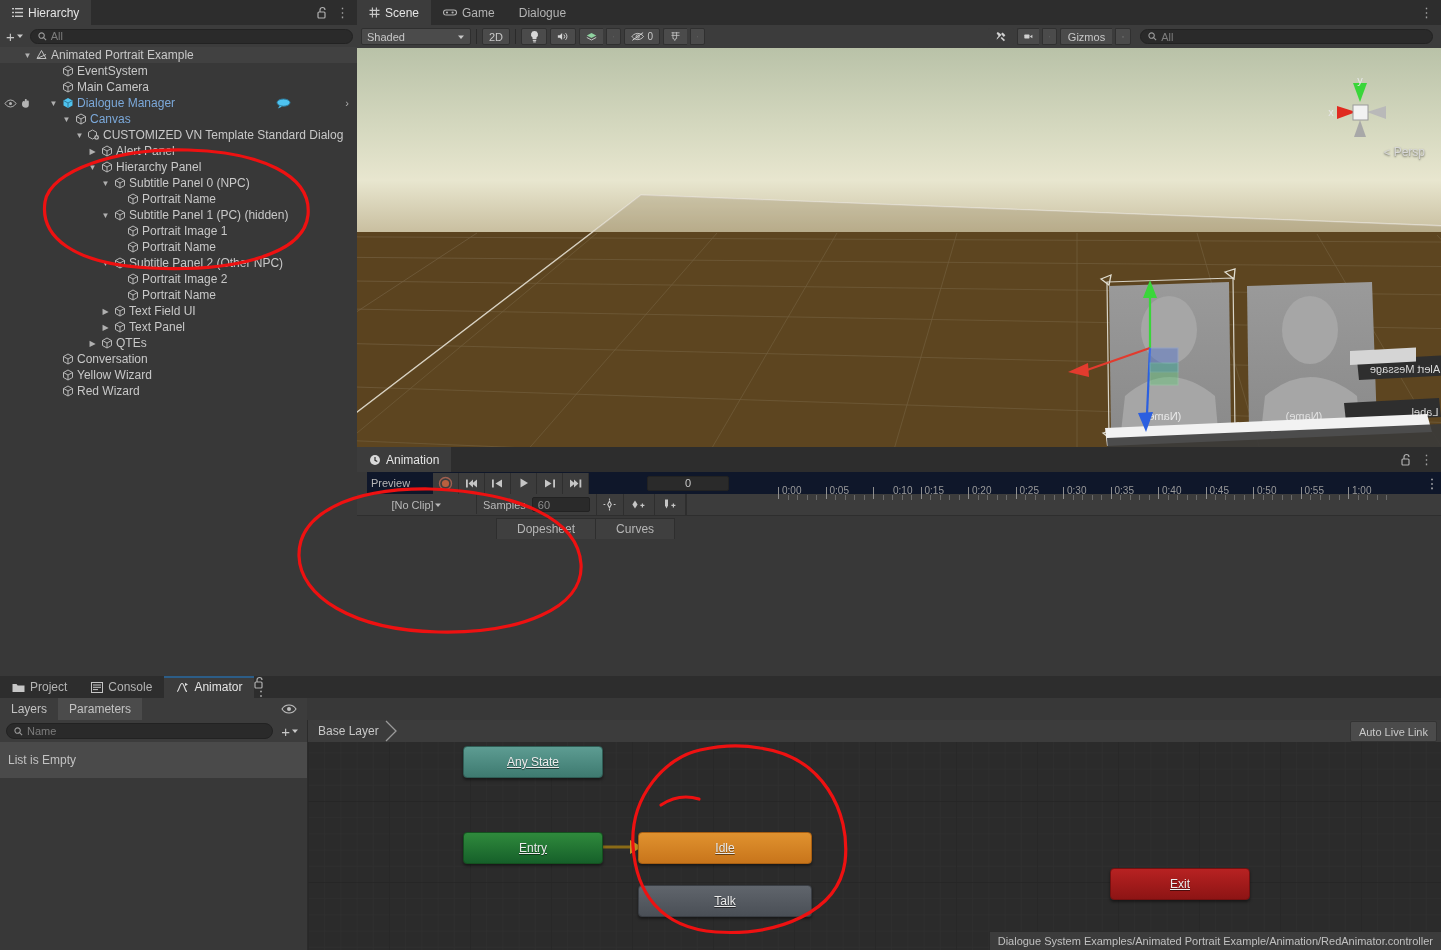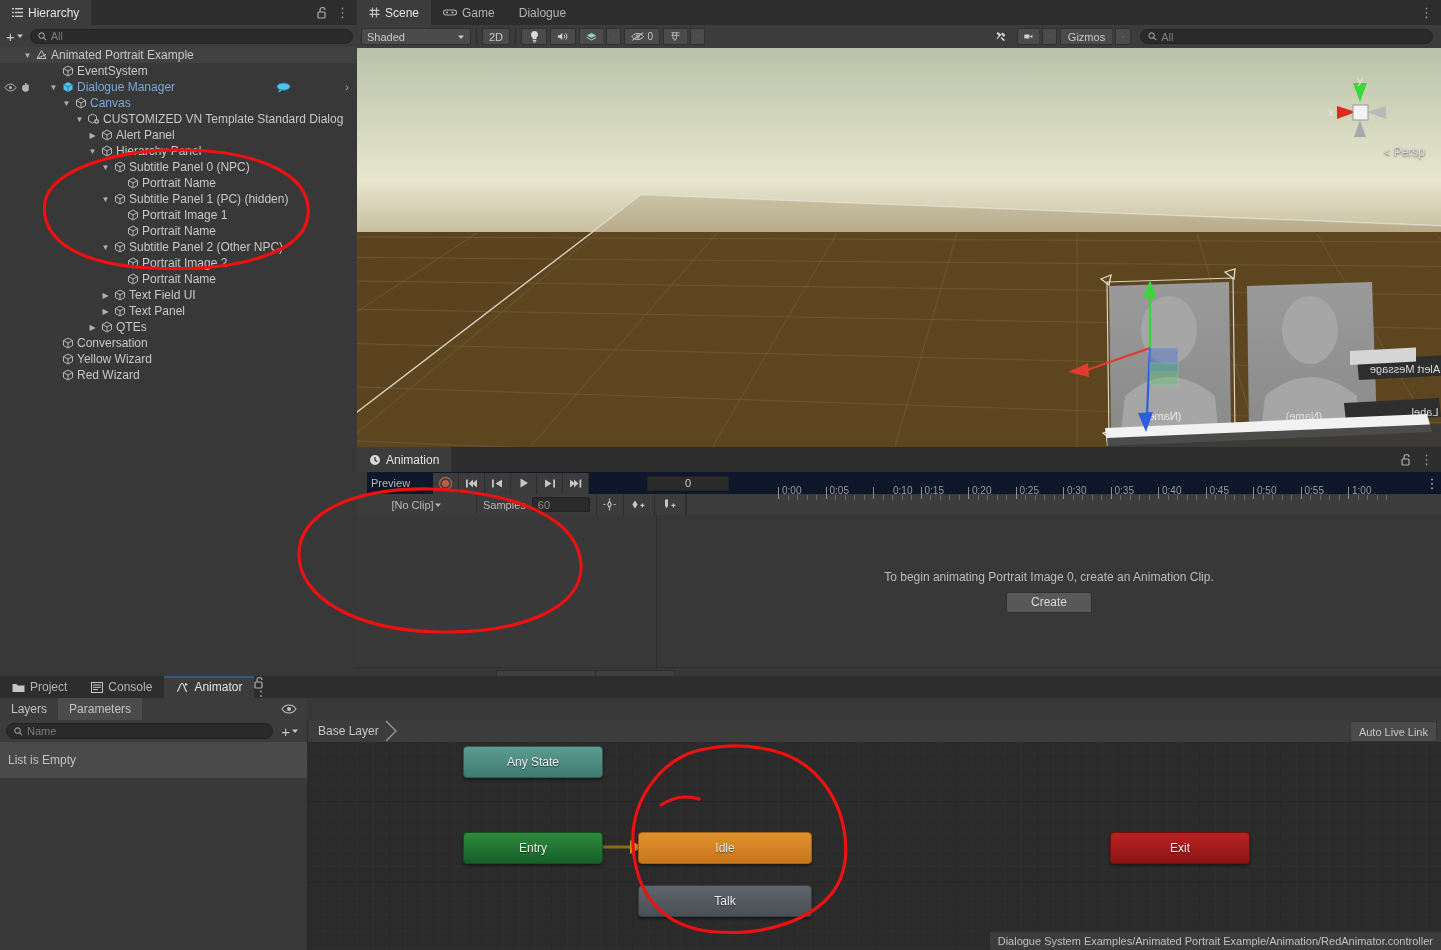--- a/index.html
+++ b/index.html
@@ -76,26 +76,26 @@
   .anr-sub{height:22px;background:#3c3c3c;display:flex;align-items:center;}
   .layertab{height:22px;padding:0 11px;display:flex;align-items:center;font-size:12px;color:#c2c2c2;}
   .layertab.on{background:#4b4b4b;}
   .eyebtn{margin-left:auto;padding-right:10px;color:#c0c0c0;}
   .anr-left{position:absolute;left:0;top:44px;width:307px;bottom:0;background:#383838;border-right:1px solid #2b2b2b;}
   .paramsearch{height:22px;display:flex;align-items:center;gap:6px;padding:0 6px;background:#3c3c3c;}
   .listempty{padding:8px 8px;font-size:12px;color:#c2c2c2;background:#4a4a4a;height:20px;display:flex;align-items:center;}
   .graph{position:absolute;left:308px;top:44px;right:0;bottom:0;background:#2b2b2b;overflow:hidden;}
   .crumb{position:absolute;left:0;top:0;height:22px;background:#3c3c3c;display:flex;align-items:center;width:100%;}
   .crumb .nm{padding-left:10px;font-size:12px;color:#c8c8c8;}
-  .node{position:absolute;height:30px;border-radius:4px;display:flex;align-items:center;justify-content:center;font-size:12px;color:#ececec;text-shadow:0 1px 1px rgba(0,0,0,.5);box-shadow:0 2px 3px rgba(0,0,0,.45);}
+  .node{position:absolute;height:30px;border-radius:4px;display:flex;align-items:center;justify-content:center;font-size:12px;color:#ececec;text-shadow:0 1px 1px rgba(0,0,0,.5);box-shadow:0 2px 3px rgba(0,0,0,.45);text-decoration:underline;}
   .node.any{background:linear-gradient(to bottom,#5d9c92,#3e7a70);border:1px solid #2f5d55;}
   .node.entry{background:linear-gradient(to bottom,#2f8a3c,#16602a);border:1px solid #14501f;}
   .node.idle{background:linear-gradient(to bottom,#e0922f,#c8751b);border:1px solid #a85f12;}
   .node.talk{background:linear-gradient(to bottom,#60656c,#4a4f56);border:1px solid #3a3e44;}
-  .node.exit{background:linear-gradient(to bottom,#b72222,#8d1414);border:1px solid #761010;}
+  .node.exit{background:linear-gradient(to bottom,#b72222,#8d1414);border:1px solid #761010;margin-top:36px;}
   .statusbar{position:absolute;right:0;bottom:0;height:18px;background:#3c3c3c;display:flex;align-items:center;padding:0 8px;font-size:11px;color:#c0c0c0;border-left:1px solid #2b2b2b;border-top:1px solid #2b2b2b;}
   .autolive{position:absolute;right:4px;top:1px;height:19px;padding:0 8px;background:#4b4b4b;border:1px solid #333;border-radius:2px;color:#c8c8c8;font-size:11px;display:flex;align-items:center;}
 
   .annot{position:absolute;pointer-events:none;left:0;top:0;width:1441px;height:950px;}
 </style>
 </head>
 <body>
 
 <div class="root">
 
@@ -156,20 +156,31 @@
         <div class="trow">
           <span style="width:47px;flex:0 0 47px"></span>
           <span class="arrow"></span>
           <span class="go-ico">
             <svg width="12" height="12" viewBox="0 0 12 12">
               <path d="M6 1l4.5 2.5v5L6 11 1.5 8.5v-5z" fill="none" stroke="#b8b8b8" stroke-width="1"></path>
               <path d="M1.5 3.5L6 6l4.5-2.5M6 6v5" fill="none" stroke="#b8b8b8" stroke-width="1"></path>
             </svg>
           </span>
           <span class="lbl">EventSystem</span>
+        </div>
+        <div class="trow">
+          <span style="width:47px;flex:0 0 47px"></span>
+          <span class="arrow"></span>
+          <span class="go-ico">
+            <svg width="12" height="12" viewBox="0 0 12 12">
+              <path d="M6 1l4.5 2.5v5L6 11 1.5 8.5v-5z" fill="none" stroke="#b8b8b8" stroke-width="1"></path>
+              <path d="M1.5 3.5L6 6l4.5-2.5M6 6v5" fill="none" stroke="#b8b8b8" stroke-width="1"></path>
+            </svg>
+          </span>
+          <span class="lbl">Main Camera</span>
         </div>
         <div class="trow blue">
           <span class="eye">
             <svg width="13" height="9" viewBox="0 0 13 9">
               <path d="M1 4.5S3 1 6.5 1 12 4.5 12 4.5 10 8 6.5 8 1 4.5 1 4.5z" fill="none" stroke="#b4b4b4" stroke-width="1"></path>
               <circle cx="6.5" cy="4.5" r="1.5" fill="#b4b4b4"></circle>
             </svg>
             <svg width="11" height="10" viewBox="0 0 11 10">
               <path d="M2 6.5c0-2 .6-3.5 1.8-3.5.7 0 1 .5 1 1.3V2.2c0-.7.4-1.2 1-1.2s1 .5 1 1.2v1.4c0-.7.4-1.1 1-1.1s1 .5 1 1.2v3.2c0 1.8-1.2 2.8-2.8 2.8C3.3 9.7 2 8.4 2 6.5z" fill="#b4b4b4"></path>
             </svg>
@@ -818,29 +829,20 @@
         <svg width="17" height="13" viewBox="0 0 17 13">
             <path d="M4 1.6h3v6l-1.5 3L4 7.6z" fill="#c6c6c6"></path>
             <g stroke="#c6c6c6" stroke-width="1.2">
               <path d="M12.4 5.4v4M10.4 7.4h4"></path>
             </g>
           </svg>
       </div>
       <div style="flex:1;border-left:1px solid #2e2e2e;height:100%"></div>
     </div>
 
-    <div class="anim-body">
-      <div class="anim-left"></div>
-      <div class="anim-right">
-        <div class="createmsg">To begin animating Portrait Image 0, create an Animation Clip.</div>
-        <div class="createbtn">
-          <span>Create</span>
-        </div>
-      </div>
-    </div>
 
     <div class="anim-footer">
       <div style="width:140px"></div>
       <div class="ftab">
         <span>Dopesheet</span>
       </div>
       <div class="ftab">
         <span>Curves</span>
       </div>
     </div>

